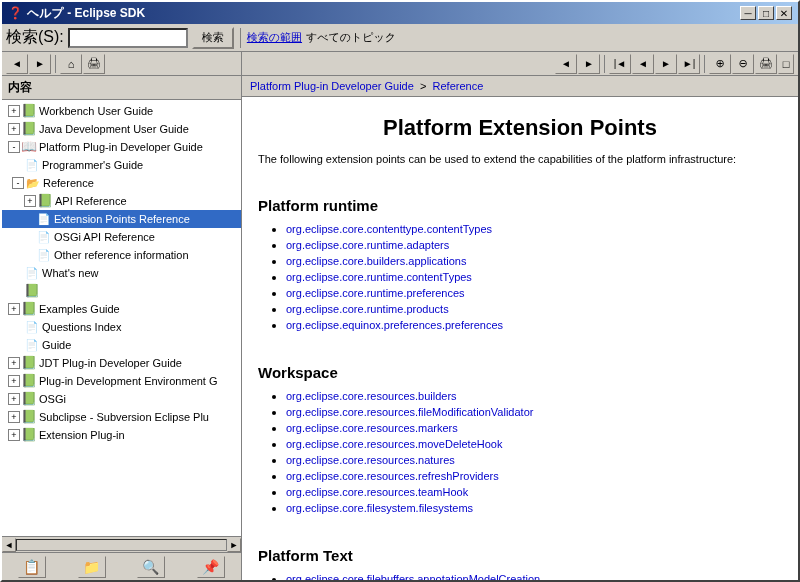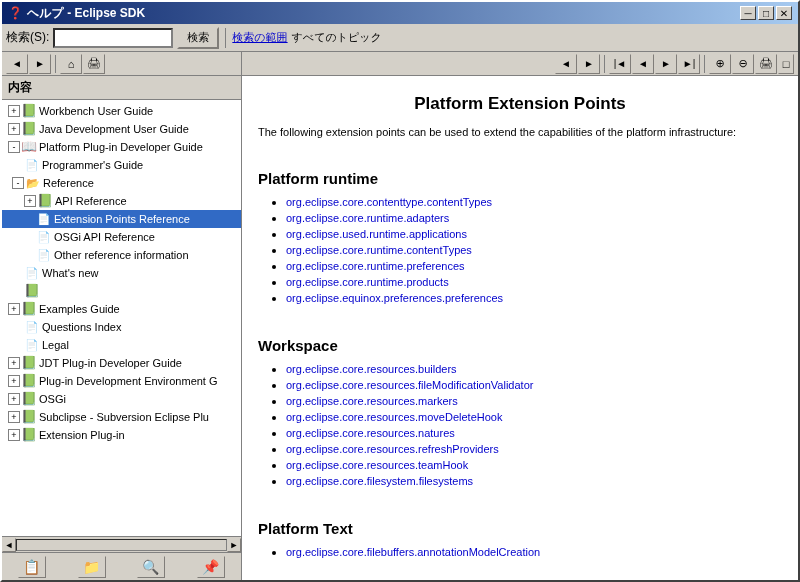--- a/index.html
+++ b/index.html
@@ -6,21 +6,21 @@
     body { font-family: 'MS UI Gothic', 'MS Gothic', Meiryo, sans-serif; font-size: 12px; background: #d4d0c8; overflow: hidden; }
 
     .window { width: 800px; height: 582px; border: 2px solid #ffffff; border-right-color: #404040; border-bottom-color: #404040; display: flex; flex-direction: column; background: #d4d0c8; }
 
     .title-bar { background: linear-gradient(to right, #0a246a, #a6caf0); color: white; padding: 3px 6px; display: flex; align-items: center; justify-content: space-between; height: 22px; flex-shrink: 0; }
     .title-bar-left { display: flex; align-items: center; gap: 4px; font-size: 12px; font-weight: bold; }
     .title-bar-right { display: flex; gap: 2px; }
     .title-btn { width: 16px; height: 14px; background: #d4d0c8; border: 1px solid #ffffff; border-right-color: #404040; border-bottom-color: #404040; font-size: 10px; display: flex; align-items: center; justify-content: center; cursor: pointer; color: #000; }
 
     .toolbar { background: #d4d0c8; border-bottom: 1px solid #808080; padding: 2px 4px; display: flex; align-items: center; gap: 4px; height: 28px; flex-shrink: 0; }
-    .toolbar-label { font-size: 12px; }
+    .toolbar-label { font-size: 16px; }
     .toolbar-input { height: 20px; border: 2px inset #808080; background: white; width: 120px; font-size: 11px; padding: 0 2px; }
     .toolbar-btn { height: 22px; padding: 0 8px; background: #d4d0c8; border: 2px outset #d4d0c8; font-size: 11px; cursor: pointer; }
     .toolbar-link { color: #0000cc; text-decoration: underline; font-size: 11px; cursor: pointer; }
     .toolbar-sep { width: 1px; background: #808080; height: 20px; margin: 0 2px; }
     .nav-btn { width: 22px; height: 20px; background: #d4d0c8; border: 1px outset #d4d0c8; display: flex; align-items: center; justify-content: center; cursor: pointer; font-size: 12px; }
 
     .main-area { display: flex; flex: 1; overflow: hidden; }
 
     .sidebar { width: 240px; min-width: 240px; background: #d4d0c8; border-right: 1px solid #808080; display: flex; flex-direction: column; overflow: hidden; }
     .sidebar-header { background: #d4d0c8; padding: 3px 6px; font-size: 12px; font-weight: bold; border-bottom: 1px solid #808080; }
@@ -34,21 +34,21 @@
     .tree-indent { display: inline-block; }
     .tree-icon { width: 16px; height: 16px; display: inline-flex; align-items: center; justify-content: center; margin-right: 2px; flex-shrink: 0; }
     .tree-toggle { width: 12px; height: 12px; display: inline-flex; align-items: center; justify-content: center; margin-right: 1px; flex-shrink: 0; font-size: 9px; border: 1px solid #808080; background: white; cursor: pointer; }
     .tree-label { font-size: 11px; }
 
     .content-area { flex: 1; display: flex; flex-direction: column; overflow: hidden; }
     .breadcrumb-bar { padding: 4px 8px; background: #d4d0c8; border-bottom: 1px solid #808080; font-size: 11px; flex-shrink: 0; }
     .breadcrumb-bar a { color: #0000cc; text-decoration: none; }
     .content-scroll { flex: 1; overflow-y: auto; background: white; padding: 10px 16px; }
 
-    .page-title { font-size: 17px; font-weight: bold; text-align: center; color: #000; margin: 8px 0 12px 0; }
+    .page-title { font-size: 22px; font-weight: bold; text-align: center; color: #000; margin: 8px 0 12px 0; }
     .page-subtitle { font-size: 11px; color: #000; margin-bottom: 16px; }
     .section-title { font-size: 15px; font-weight: bold; color: #000; margin: 32px 0 8px 0; }
     .content-list { list-style: disc; padding-left: 28px; margin: 8px 0; }
     .content-list li { margin: 2px 0; }
     .content-list li a { color: #0000cc; text-decoration: none; font-size: 11px; }
 
     
     .sidebar-content::-webkit-scrollbar { width: 16px; }
     .sidebar-content::-webkit-scrollbar-track { background: #d4d0c8; }
     .sidebar-content::-webkit-scrollbar-thumb { background: #a0a0a0; border: 1px solid #808080; }
@@ -183,21 +183,21 @@
 
           <div class="tree-item">
             <span class="tree-indent" style="width:20px;"></span>
             <span class="tree-icon icon-page">📄</span>
             <span class="tree-label">Questions Index</span>
           </div>
 
           <div class="tree-item">
             <span class="tree-indent" style="width:20px;"></span>
             <span class="tree-icon icon-page">📄</span>
-            <span class="tree-label">Legal</span>
+            <span class="tree-label">Guide</span>
           </div>
 
           <div class="tree-item">
             <span class="tree-indent" style="width:4px;"></span>
             <span class="tree-toggle">+</span>
             <span class="tree-icon icon-book">📗</span>
             <span class="tree-label">JDT Plug-in Developer Guide</span>
           </div>
 
           <div class="tree-item">
@@ -253,29 +253,34 @@
         <div class="nav-btn" style="font-size:10px;">|◄</div>
         <div class="nav-btn" style="font-size:10px;">◄</div>
         <div class="nav-btn" style="font-size:10px;">►</div>
         <div class="nav-btn" style="font-size:10px;">►|</div>
         <div class="separator"></div>
         <div class="nav-btn" style="font-size:11px;">⊕</div>
         <div class="nav-btn" style="font-size:11px;">⊖</div>
         <div class="nav-btn" style="font-size:11px;">🖨</div>
         <div class="nav-btn" style="font-size:11px; width:16px;">□</div>
       </div>
+      <div class="breadcrumb-bar">
+        <a href="#">Platform Plug-in Developer Guide</a>
+        &nbsp;&gt;&nbsp;
+        <a href="#">Reference</a>
+      </div>
       <div class="content-scroll">
         <h1 class="page-title">Platform Extension Points</h1>
         <p class="page-subtitle">The following extension points can be used to extend the capabilities of the platform infrastructure:</p>
 
         <h2 class="section-title">Platform runtime</h2>
         <ul class="content-list">
           <li><a href="#">org.eclipse.core.contenttype.contentTypes</a></li>
           <li><a href="#">org.eclipse.core.runtime.adapters</a></li>
-          <li><a href="#">org.eclipse.used.runtime.applications</a></li>
+          <li><a href="#">org.eclipse.core.builders.applications</a></li>
           <li><a href="#">org.eclipse.core.runtime.contentTypes</a></li>
           <li><a href="#">org.eclipse.core.runtime.preferences</a></li>
           <li><a href="#">org.eclipse.core.runtime.products</a></li>
           <li><a href="#">org.eclipse.equinox.preferences.preferences</a></li>
         </ul>
 
         <h2 class="section-title">Workspace</h2>
         <ul class="content-list">
           <li><a href="#">org.eclipse.core.resources.builders</a></li>
           <li><a href="#">org.eclipse.core.resources.fileModificationValidator</a></li>

